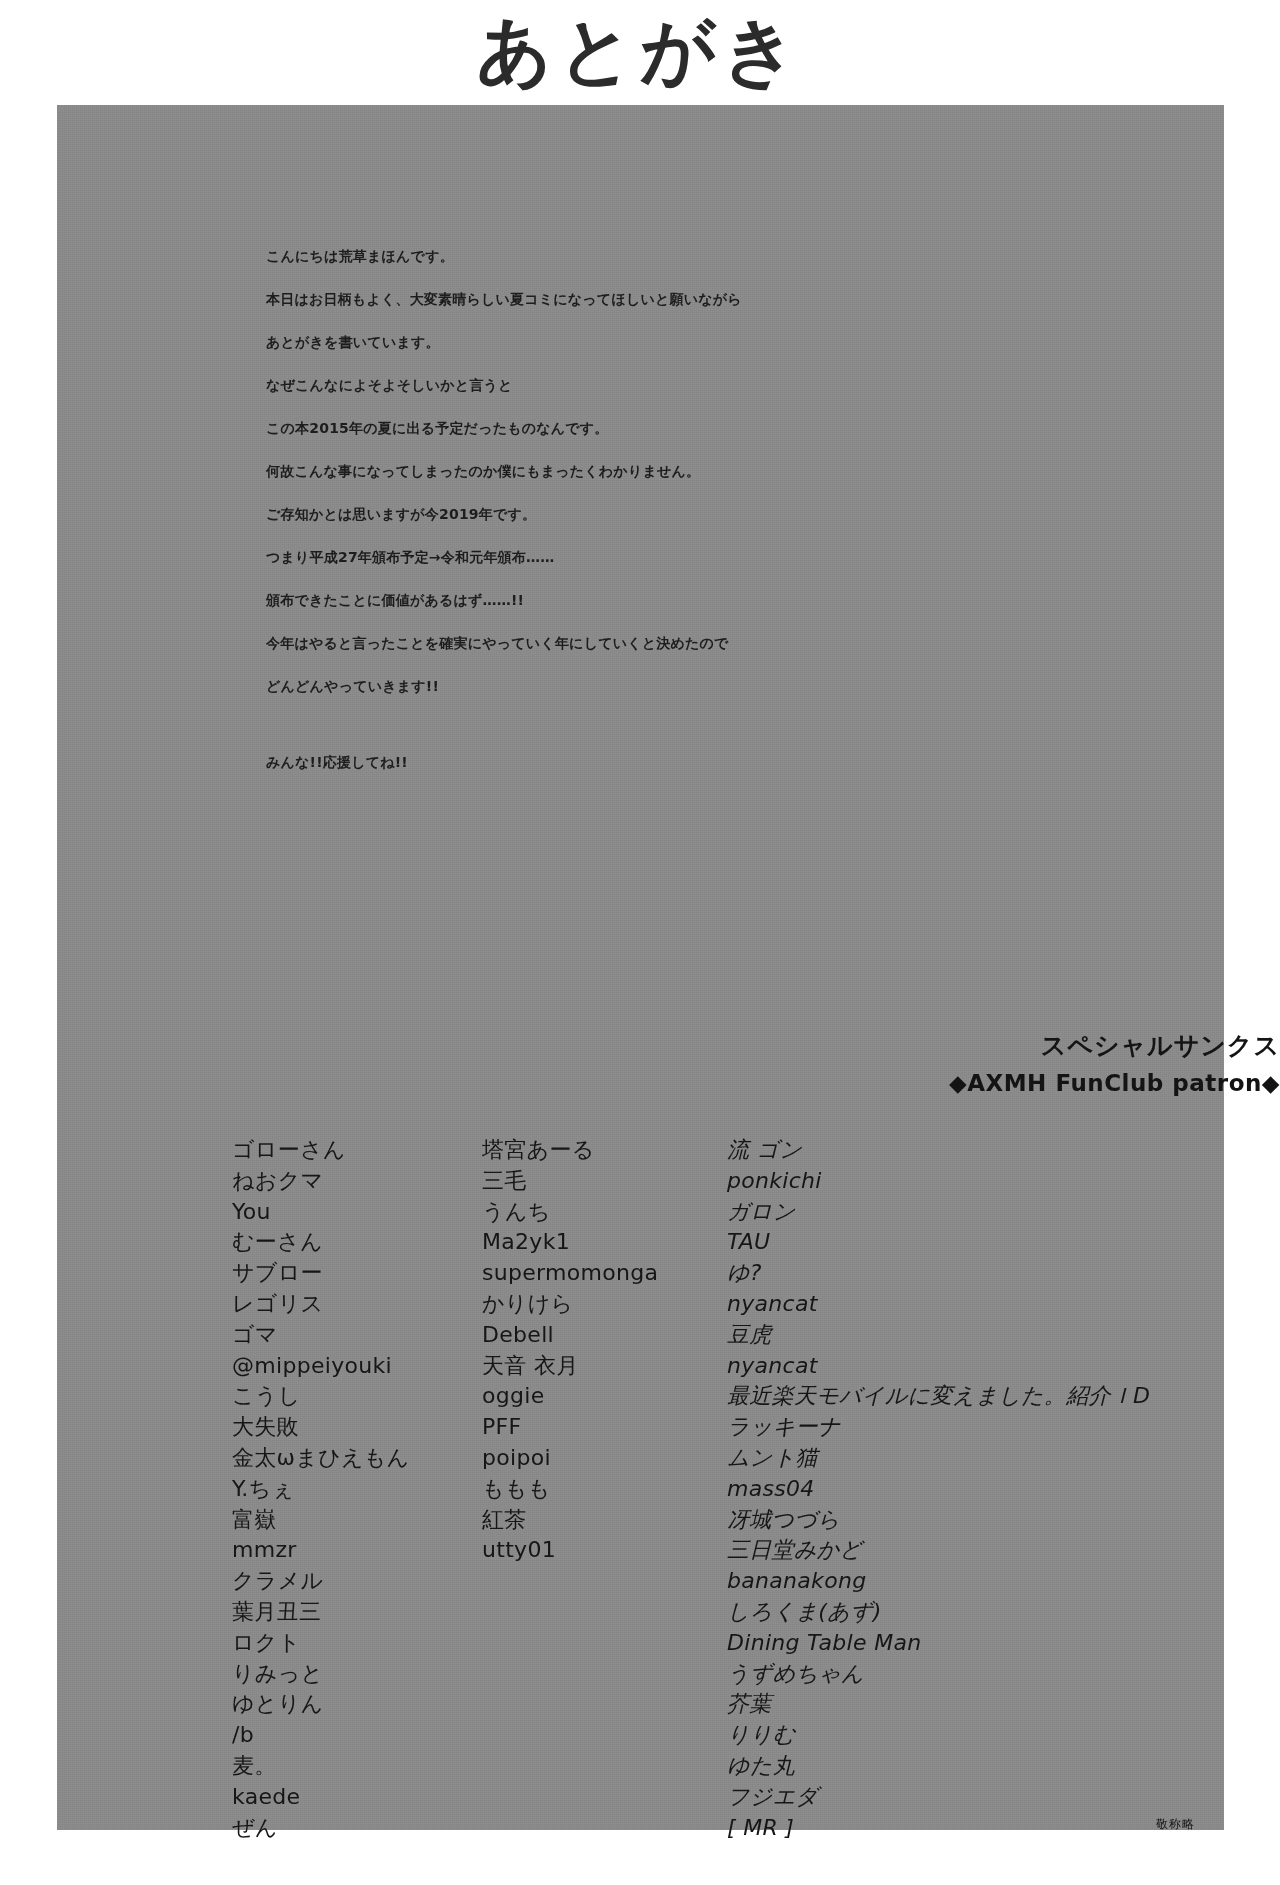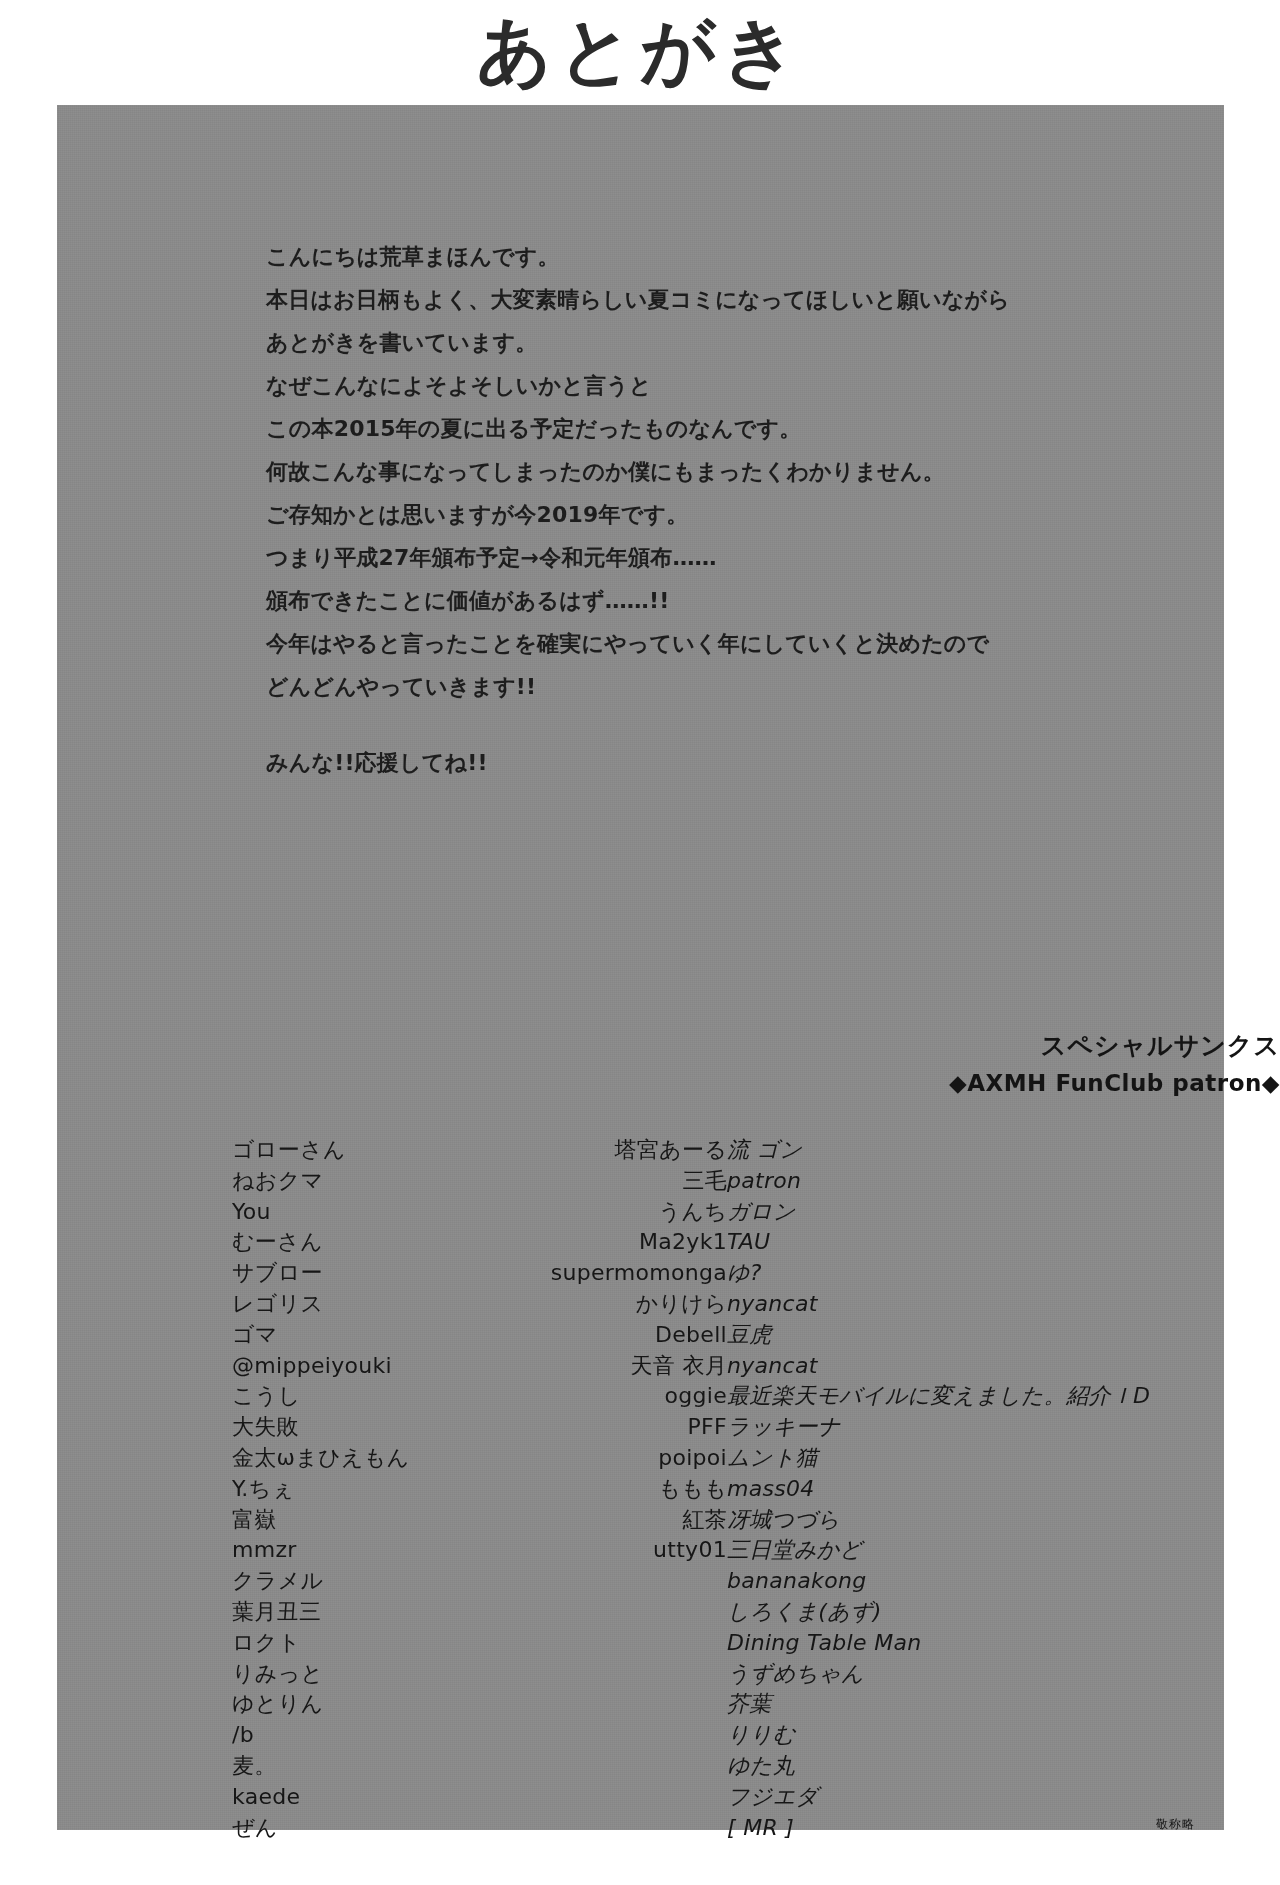--- a/index.html
+++ b/index.html
@@ -66,21 +66,21 @@
   
   .body-block {
     position: absolute;
     left: 266px;
     top: 235px;
     width: 800px;
     z-index: 3;
   }
   .body-line {
     font-family: "DejaVu Sans", sans-serif;
-    font-size: 22px;
+    font-size: 14px;
     font-weight: bold;
     color: #1d1d1d;
     line-height: 43px;
     white-space: nowrap;
     letter-spacing: 0.2px;
   }
   .body-line.spacer-before {
     margin-top: 33px;
   }
 
@@ -119,21 +119,21 @@
     top: 1135px;
     width: 1000px;
     display: flex;
     z-index: 3;
   }
   .col {
     display: flex;
     flex-direction: column;
   }
   .col-1 { width: 250px; }
-  .col-2 { width: 245px; text-align: right; }
+  .col-2 { width: 245px; }
   .col-3 { width: 505px; font-style: italic; }
   .name {
     font-family: "DejaVu Sans", sans-serif;
     font-size: 22px;
     color: #161616;
     line-height: 30.8px;
     white-space: nowrap;
     letter-spacing: 0.3px;
   }
   .keisho {
@@ -218,21 +218,21 @@
       <div class="name">oggie</div>
       <div class="name">PFF</div>
       <div class="name">poipoi</div>
       <div class="name">ももも</div>
       <div class="name">紅茶</div>
       <div class="name">utty01</div>
     </div>
 
     <div class="col col-3">
       <div class="name">流 ゴン</div>
-      <div class="name">patron</div>
+      <div class="name">ponkichi</div>
       <div class="name">ガロン</div>
       <div class="name">TAU</div>
       <div class="name">ゆ?</div>
       <div class="name">nyancat</div>
       <div class="name">豆虎</div>
       <div class="name">nyancat</div>
       <div class="name">最近楽天モバイルに変えました。紹介ＩD</div>
       <div class="name">ラッキーナ</div>
       <div class="name">ムント猫</div>
       <div class="name">mass04</div>

